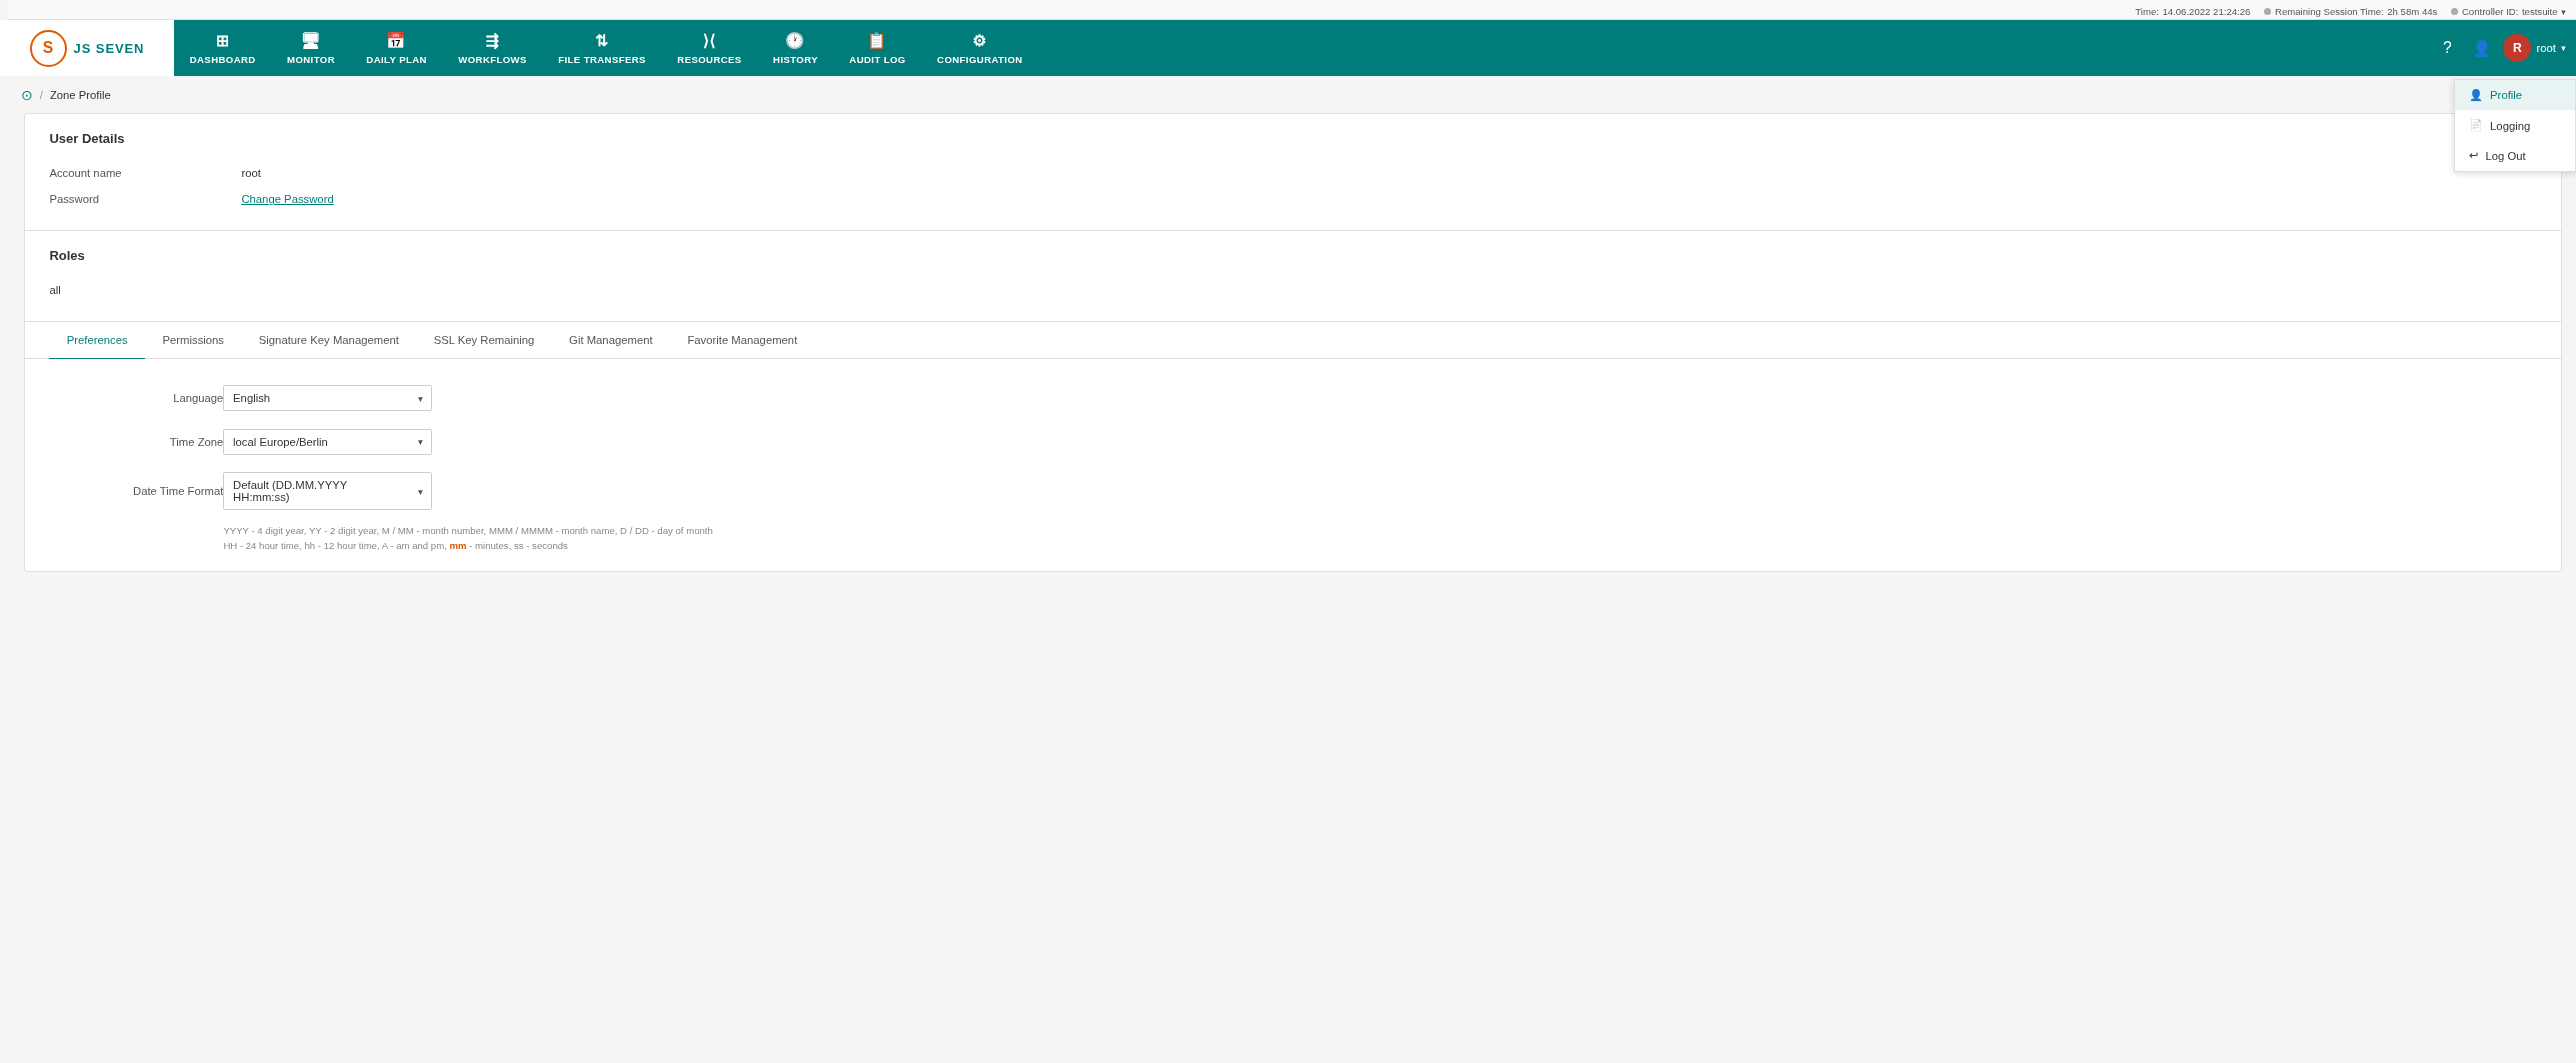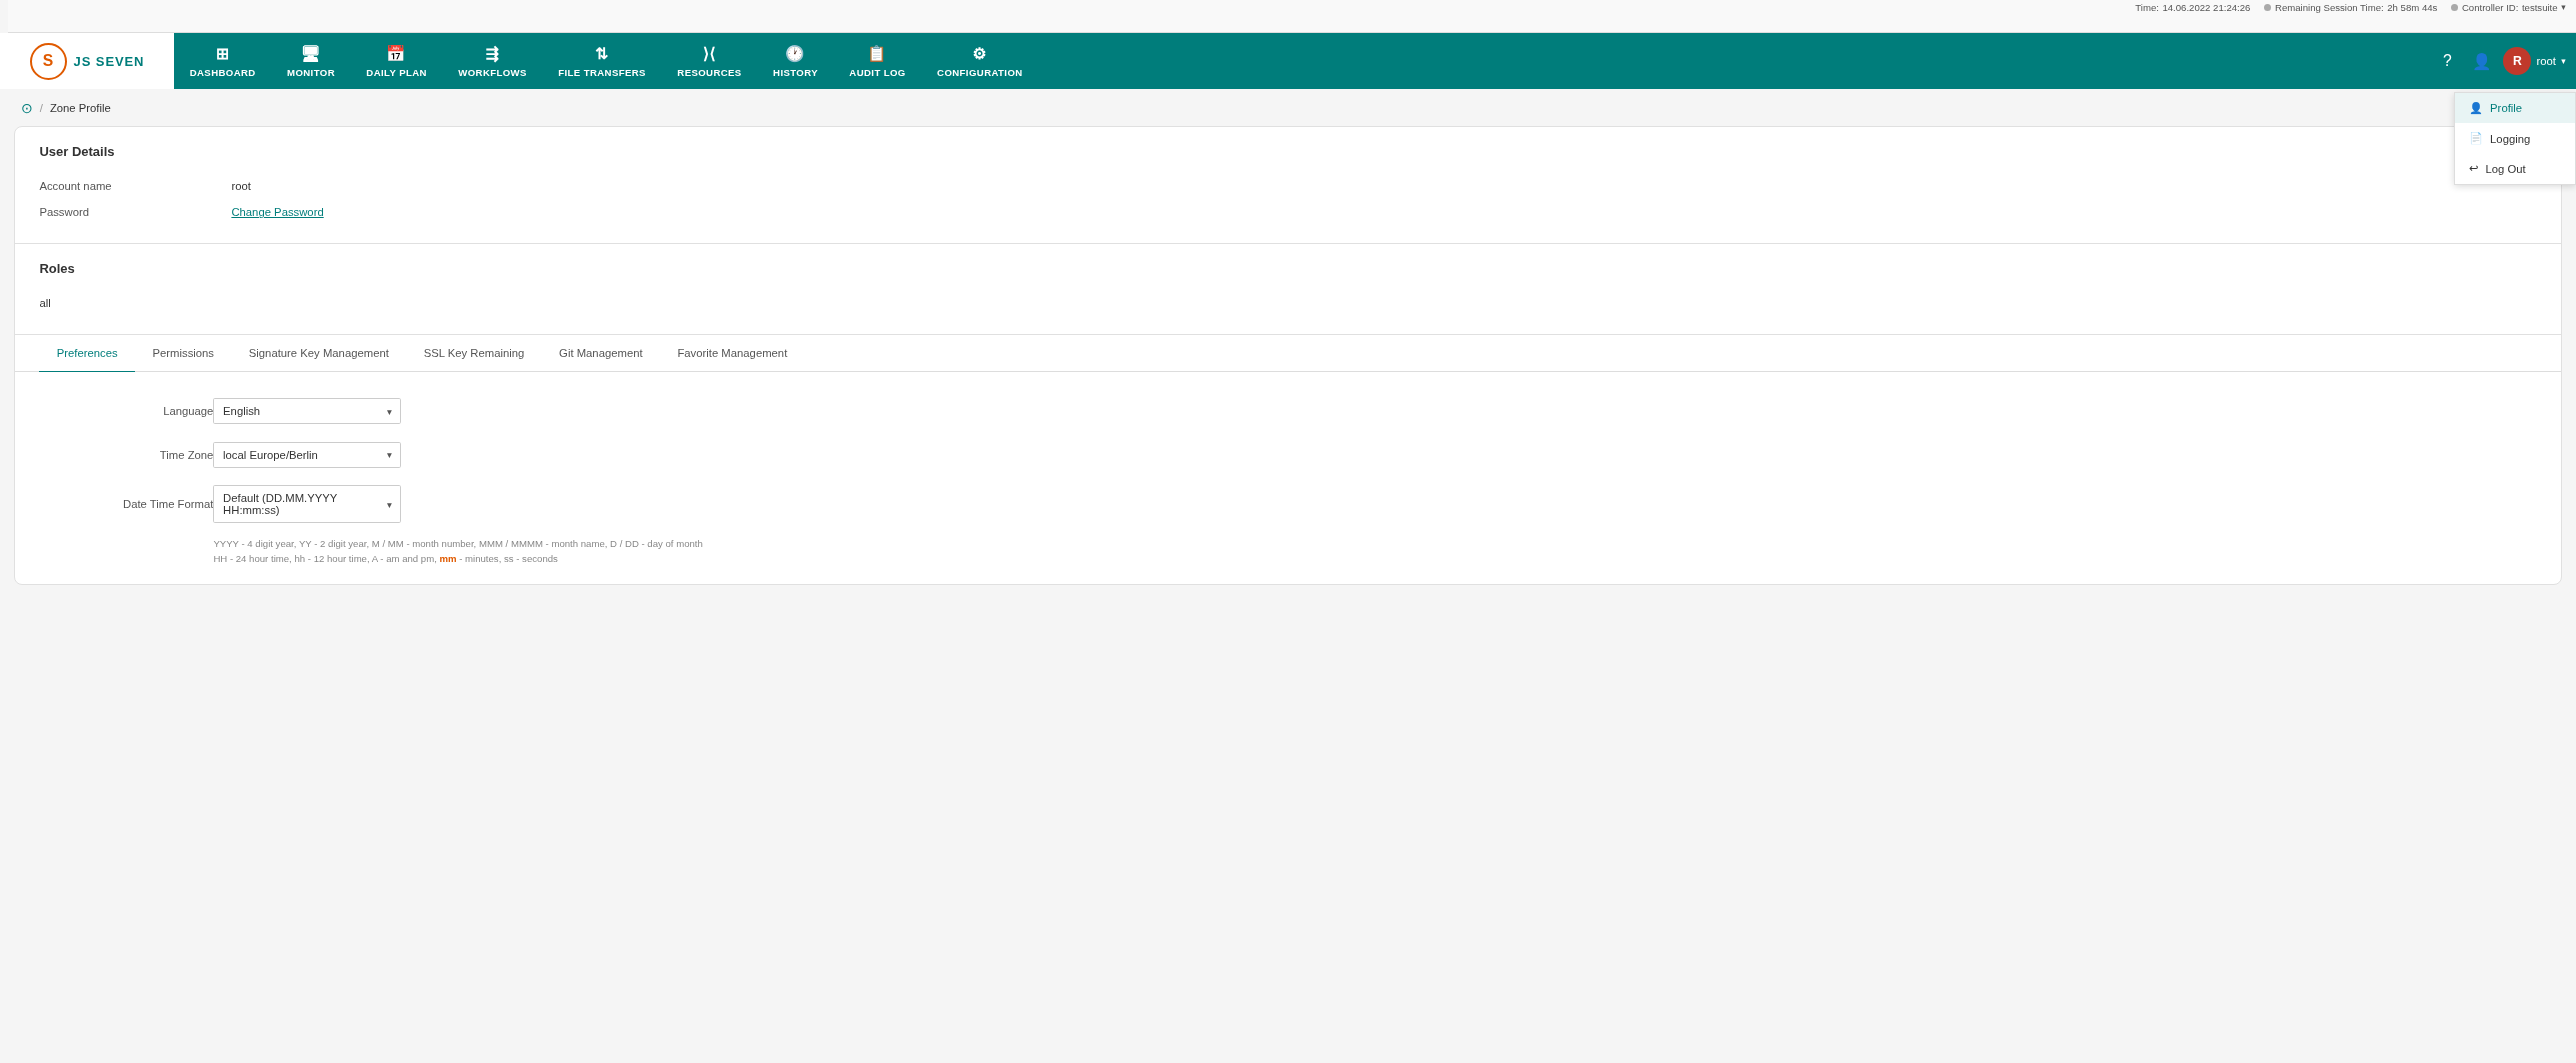--- a/index.html
+++ b/index.html
@@ -6,24 +6,24 @@
     body { font-family: Arial, sans-serif; font-size: 12.2px; background: #f5f5f5; color: #333; }
 
     
     .top-bar {
       background: #f9f9f9;
       border-bottom: 0.9px solid #ddd;
       padding: 1.7px 10.5px;
       font-size: 9.6px;
       color: #555;
       display: flex;
-      align-items: flex-start;
+      align-items: flex-end;
       justify-content: flex-end;
       gap: 14px;
-      height: 33px;
+      height: 20px;
       margin-left: 8px;
     }
     .top-bar-item { display: flex; align-items: center; gap: 3.5px; }
     .top-bar-item .dot {
       width: 7px; height: 7px; border-radius: 50%; background: #aaa; display: inline-block;
     }
     .top-bar-chevron { font-size: 8.7px; color: #555; }
 
     
     .nav {
@@ -138,23 +138,23 @@
       color: #007d7b;
       cursor: pointer;
       font-size: 14px;
     }
     .breadcrumb-sep { color: #999; }
     .breadcrumb-current { color: #333; font-weight: 500; }
 
     
     .main-content {
       background: #fff;
-      margin: 0 14px 14px 14px;
+      margin: 0 14px 14px 24px;
       border: 0.9px solid #e0e0e0;
-      border-radius: 8px;
+      border-radius: 3px;
     }
 
     
     .section {
       padding: 17.4px 24.4px;
       border-bottom: 0.9px solid #e0e0e0;
     }
     .section-title {
       font-size: 13px;
       font-weight: bold;
@@ -214,21 +214,21 @@
       align-items: center;
       padding: 8.7px 0;
     }
     .pref-label {
       width: 174px;
       color: #555;
       font-size: 11.3px;
       text-align: right;
     }
     .pref-select {
-      width: 188px;
+      width: 209px;
       padding: 6.1px 8.7px;
       border: 0.9px solid #ccc;
       border-radius: 1.7px;
       background: #fff;
       font-size: 11.3px;
       display: flex;
       align-items: center;
       justify-content: space-between;
       cursor: pointer;
       position: relative;

